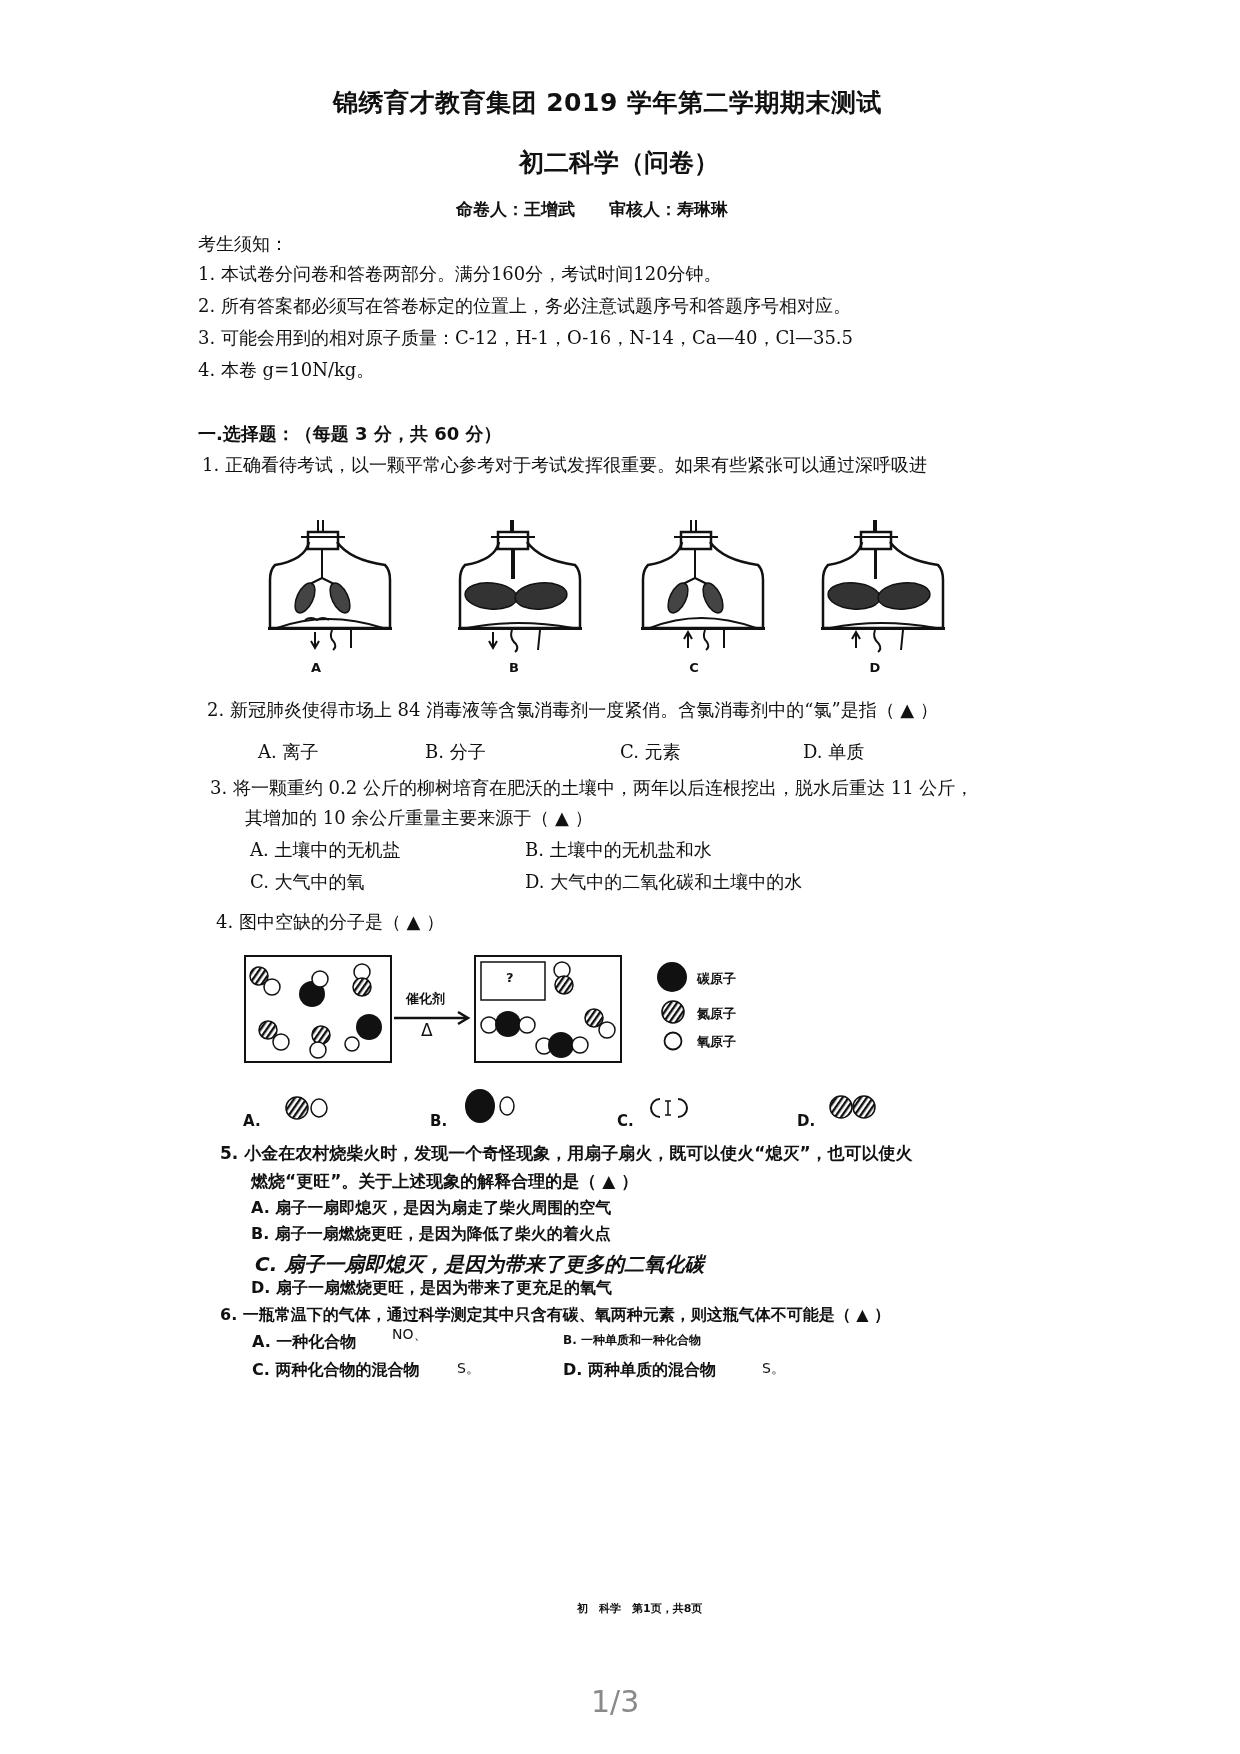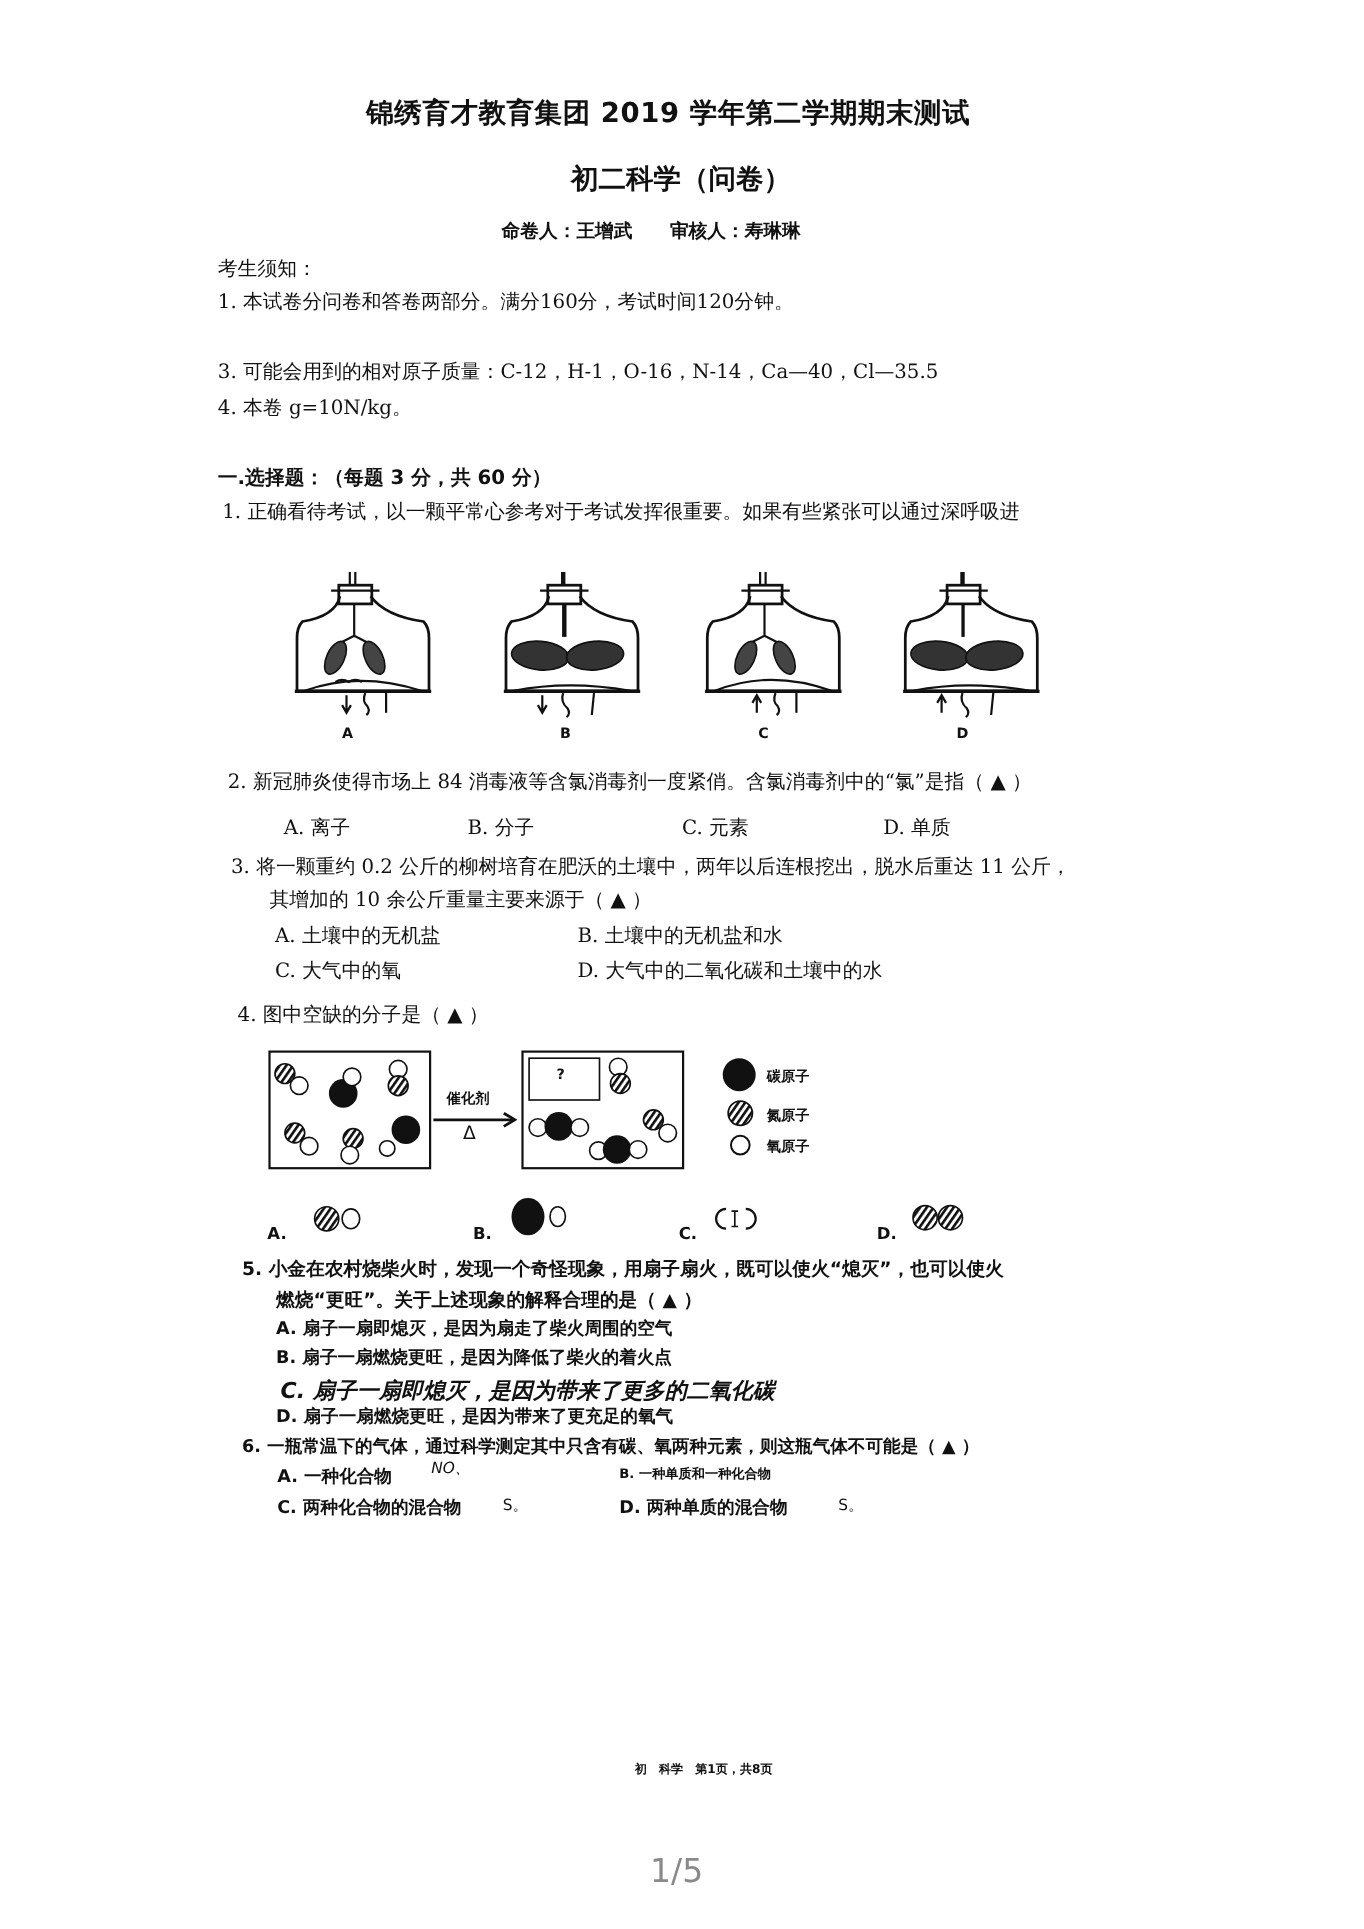--- a/index.html
+++ b/index.html
@@ -25,20 +25,21 @@
 <body>
 
 <div class="page">
 
   <div class="abs title" style="left:333px; top:86px;">锦绣育才教育集团 2019 学年第二学期期末测试</div>
   <div class="abs subtitle" style="left:519px; top:146px;">初二科学（问卷）</div>
   <div class="abs authors" style="left:456px; top:198px;">命卷人：王增武　　审核人：寿琳琳</div>
 
   <div class="abs txt" style="left:198px; top:232px;">考生须知：</div>
   <div class="abs txt" style="left:198px; top:262px;">1.  本试卷分问卷和答卷两部分。满分160分，考试时间120分钟。</div>
+  <div class="abs txt" style="left:198px; top:294px;">2.  所有答案都必须写在答卷标定的位置上，务必注意试题序号和答题序号相对应。</div>
   <div class="abs txt" style="left:198px; top:326px;">3.  可能会用到的相对原子质量：C-12，H-1，O-16，N-14，Ca—40，Cl—35.5</div>
   <div class="abs txt" style="left:198px; top:358px;">4.  本卷 g=10N/kg。</div>
 
   <div class="abs txt bold" style="left:198px; top:422px;">一.选择题：（每题 3 分，共 60 分）</div>
 
   <div class="abs txt" style="left:202px; top:453px;">1. 正确看待考试，以一颗平常心参考对于考试发挥很重要。如果有些紧张可以通过深呼吸进</div>
 
   <svg style="left:265px; top:520px;" width="130" height="135" viewBox="0 0 130 135">
     <rect x="52" y="0" width="2" height="12" fill="#111"></rect>
       <rect x="57" y="0" width="2" height="12" fill="#111"></rect>
@@ -224,23 +225,23 @@
 
   <div class="abs txt bold blurry" style="left:220px; top:1142px; font-size:17px;">5. 小金在农村烧柴火时，发现一个奇怪现象，用扇子扇火，既可以使火“熄灭”，也可以使火</div>
   <div class="abs txt bold blurry" style="left:251px; top:1170px; font-size:17px;">燃烧“更旺”。关于上述现象的解释合理的是（ ▲ ）</div>
   <div class="abs opt bold blurry" style="left:251px; top:1198px; font-size:16px;">A. 扇子一扇即熄灭，是因为扇走了柴火周围的空气</div>
   <div class="abs opt bold blurry" style="left:251px; top:1224px; font-size:16px;">B. 扇子一扇燃烧更旺，是因为降低了柴火的着火点</div>
   <div class="abs opt bold blurry" style="left:255px; top:1251px; font-size:20px;font-style:italic;">C. 扇子一扇即熄灭，是因为带来了更多的二氧化碳</div>
   <div class="abs opt bold blurry" style="left:251px; top:1278px; font-size:16px;">D. 扇子一扇燃烧更旺，是因为带来了更充足的氧气</div>
 
   <div class="abs txt bold blurry" style="left:220px; top:1305px; font-size:16px;">6. 一瓶常温下的气体，通过科学测定其中只含有碳、氧两种元素，则这瓶气体不可能是（ ▲ ）</div>
   <div class="abs opt bold blurry" style="left:252px; top:1332px; font-size:16px;">A. 一种化合物</div>
-  <div class="abs blurry" style="left:392px; top:1326px; font-size:14px; font-family:'DejaVu Sans',sans-serif;font-style:italic;">NO、</div>
+  <div class="abs blurry" style="left:392px; top:1326px; font-size:14px; font-family:'DejaVu Sans',sans-serif;">NO、</div>
   <div class="abs opt bold blurry" style="left:563px; top:1332px; font-size:12px;">B. 一种单质和一种化合物</div>
   <div class="abs opt bold blurry" style="left:252px; top:1360px; font-size:16px;text-align:right;">C. 两种化合物的混合物</div>
   <div class="abs blurry" style="left:457px; top:1360px; font-size:14px; font-family:'DejaVu Sans',sans-serif;">S。</div>
   <div class="abs opt bold blurry" style="left:563px; top:1360px; font-size:16px;">D. 两种单质的混合物</div>
   <div class="abs blurry" style="left:762px; top:1360px; font-size:14px; font-family:'DejaVu Sans',sans-serif;">S。</div>
 
   <div class="abs footer blurry" style="left:577px; top:1601px;">初　科学　第1页，共8页</div>
 
-  <div class="abs pager" style="left:591px; top:1684px;">1/5</div>
+  <div class="abs pager" style="left:591px; top:1684px;">1/3</div>
 </div>
 
 </body></html>

